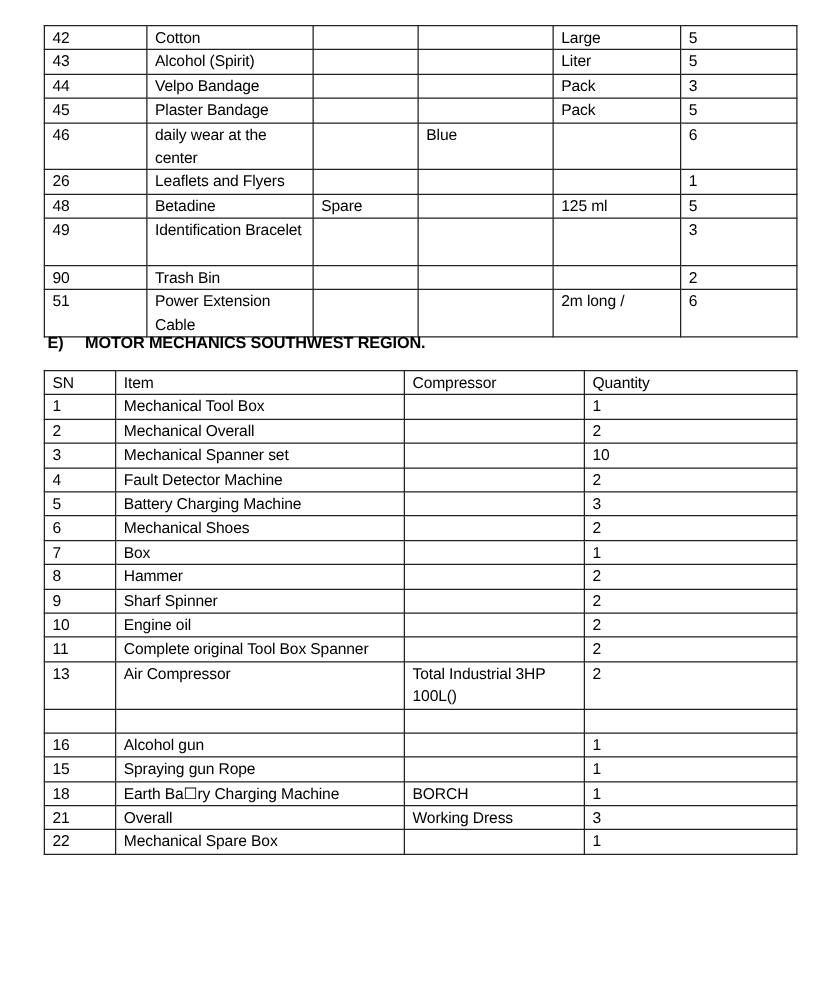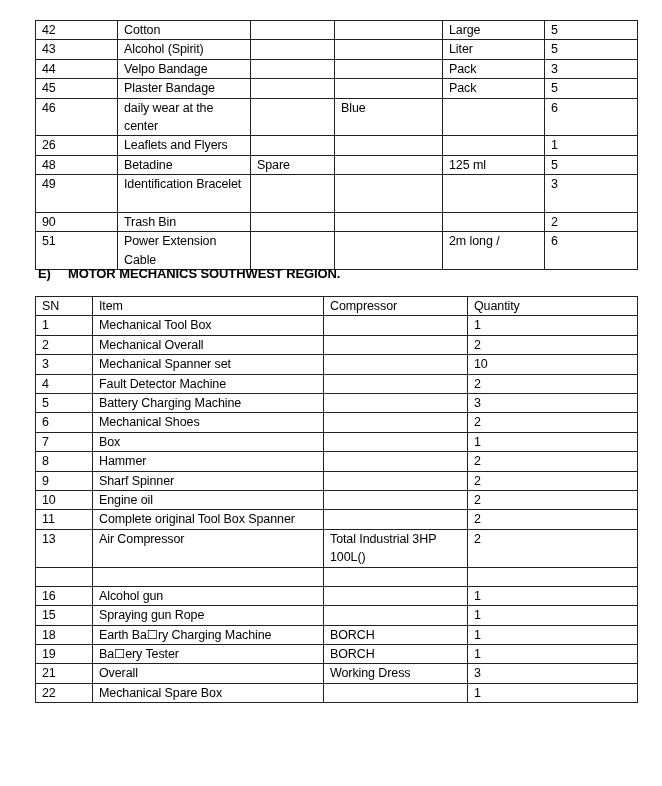--- a/index.html
+++ b/index.html
@@ -222,26 +222,20 @@
         <td></td>
         <td>1</td>
       </tr>
       <tr class="r1">
         <td>18</td>
         <td>Earth Ba☐ry Charging Machine</td>
         <td>BORCH</td>
         <td>1</td>
       </tr>
       <tr class="r1">
-        <td>19</td>
-        <td>Ba☐ery Tester</td>
-        <td>BORCH</td>
-        <td>1</td>
-      </tr>
-      <tr class="r1">
         <td>21</td>
         <td>Overall</td>
         <td>Working Dress</td>
         <td>3</td>
       </tr>
       <tr class="r1">
         <td>22</td>
         <td>Mechanical Spare Box</td>
         <td></td>
         <td>1</td>

